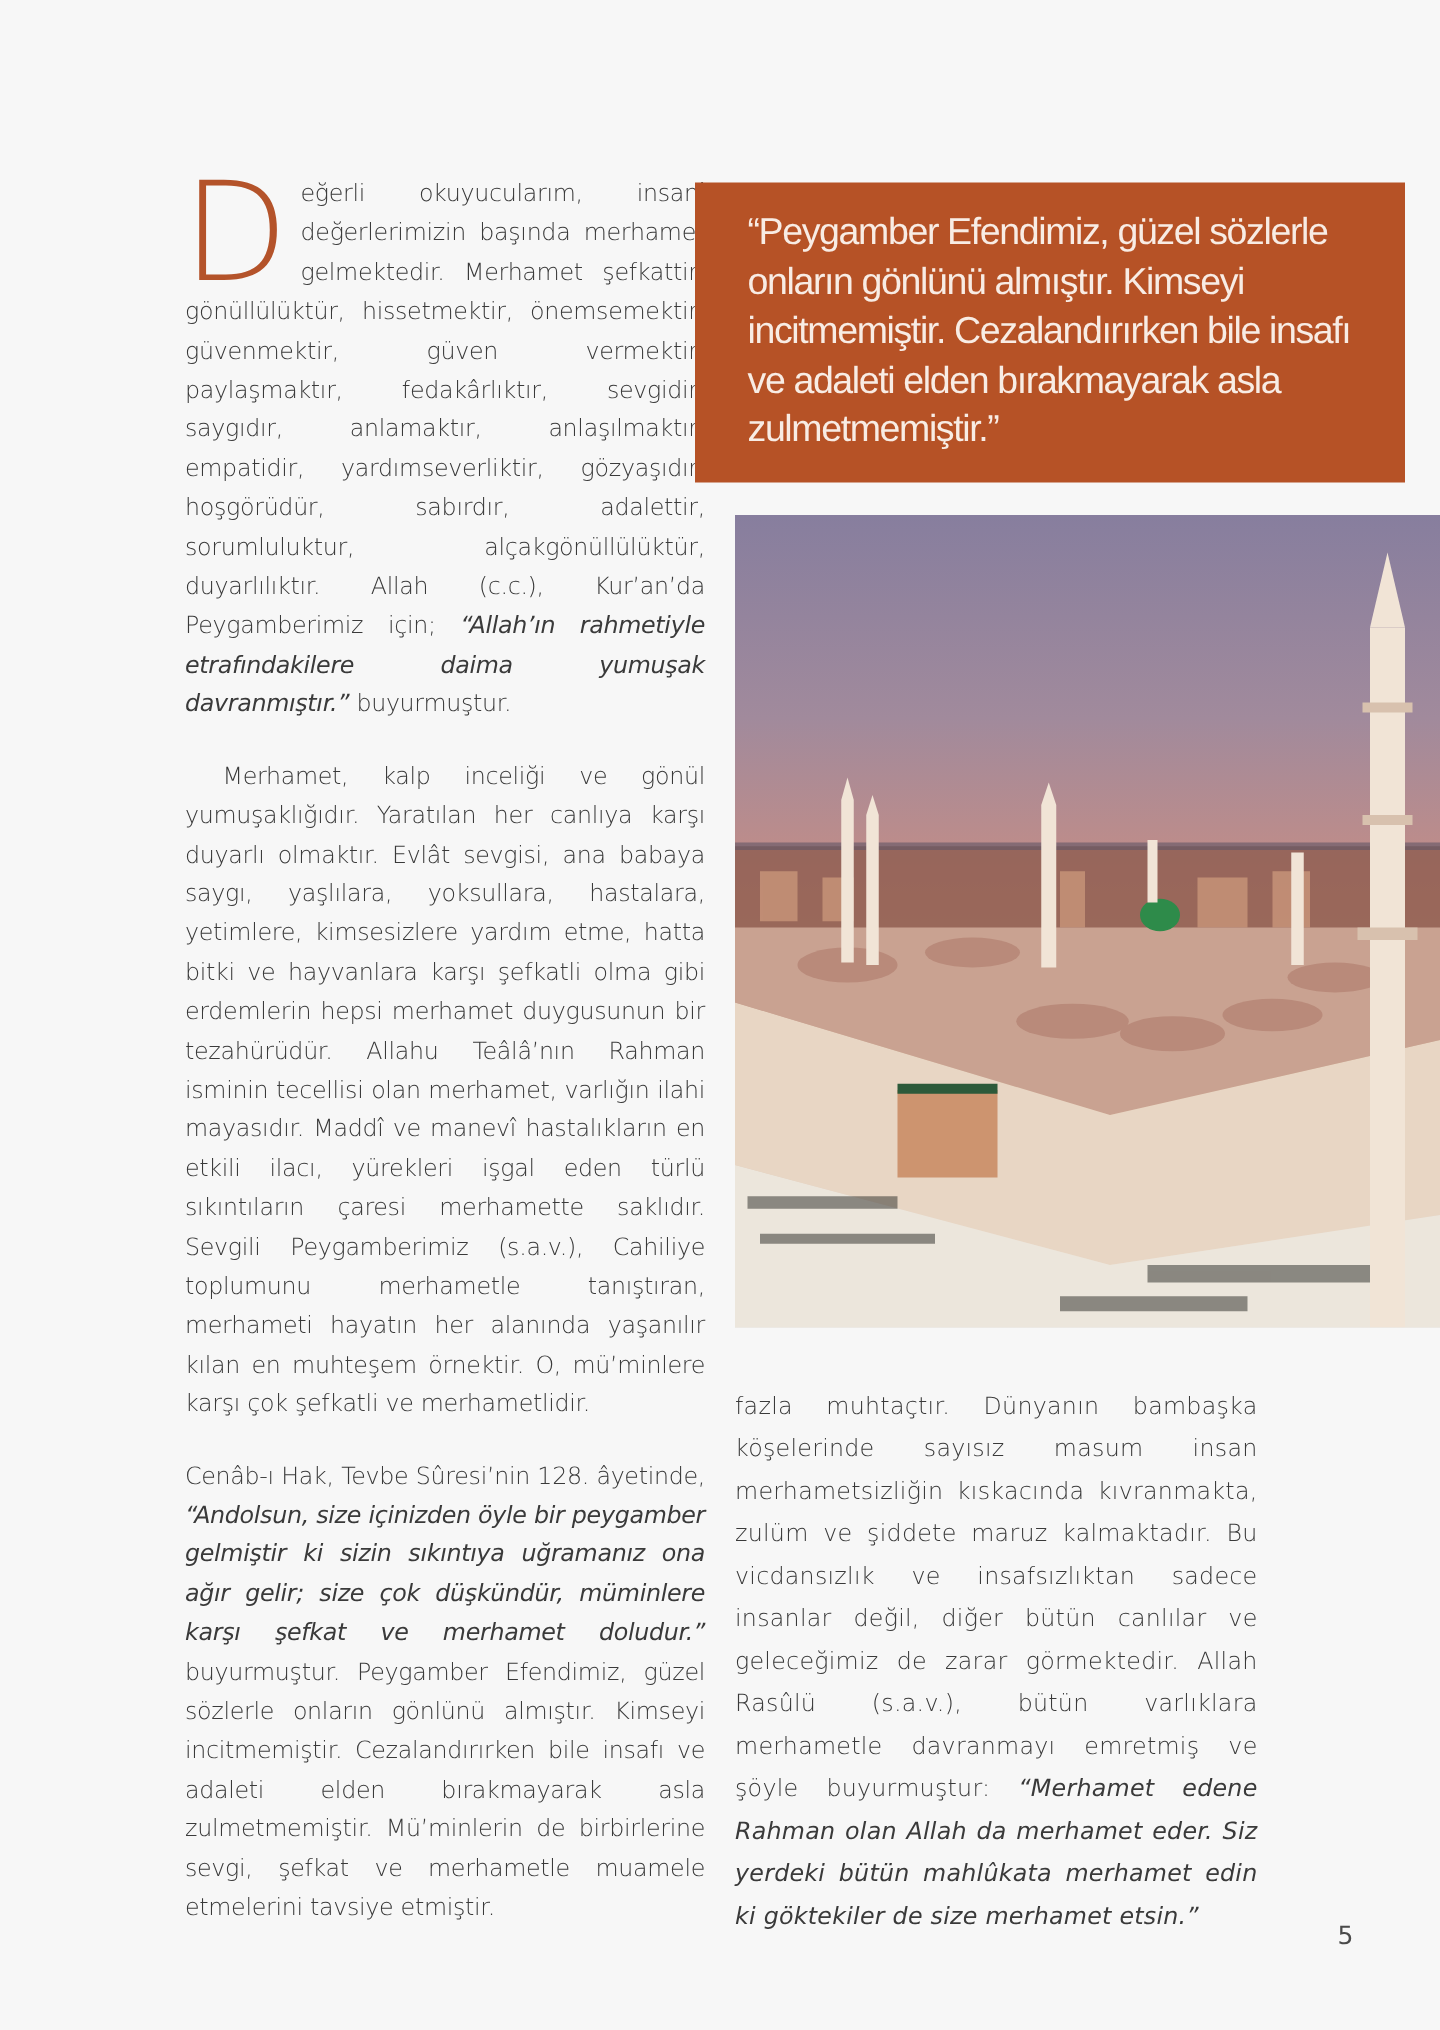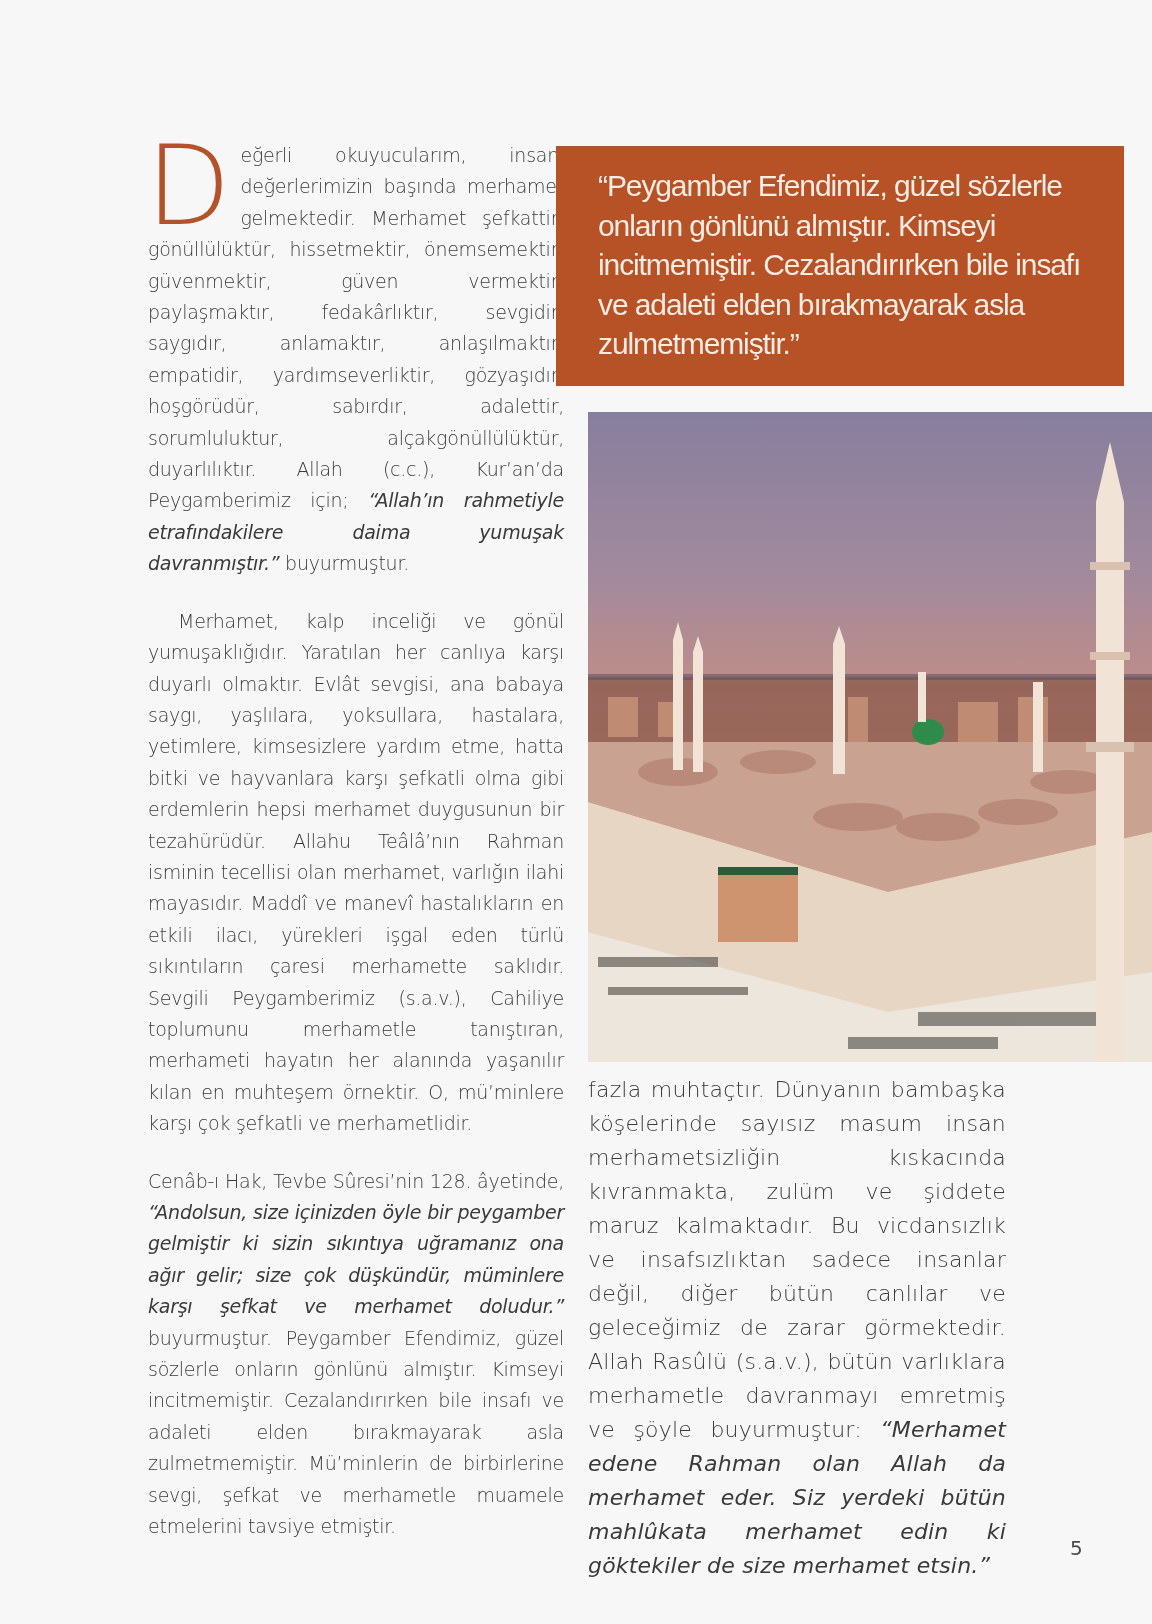--- a/index.html
+++ b/index.html
@@ -51,23 +51,23 @@
   .photo {
     position: absolute;
     left: 588px; top: 412px;
     width: 564px; height: 650px;
     overflow: hidden;
     background: linear-gradient(180deg, #877e9e 0%, #a18a9c 25%, #c48d86 45%, #c99482 52%, #a76a5c 58%, #b98a73 66%, #d9b9a2 78%, #e9dccd 90%, #e2ddd3 100%);
   }
   .photo svg { display: block; }
   .col-right {
     position: absolute;
-    left: 588px; top: 1073px;
+    left: 588px; top: 1108px;
     width: 418px;
-    font-size: 22px;
+    font-size: 19px;
     line-height: 34px;
     font-weight: 300;
     letter-spacing: 0.2px;
   }
   .col-right p { margin: 0; text-align: justify; }
   .page-number {
     position: absolute;
     left: 1070px; top: 1536px;
     font-size: 20px;
     color: #4a4a4a;

